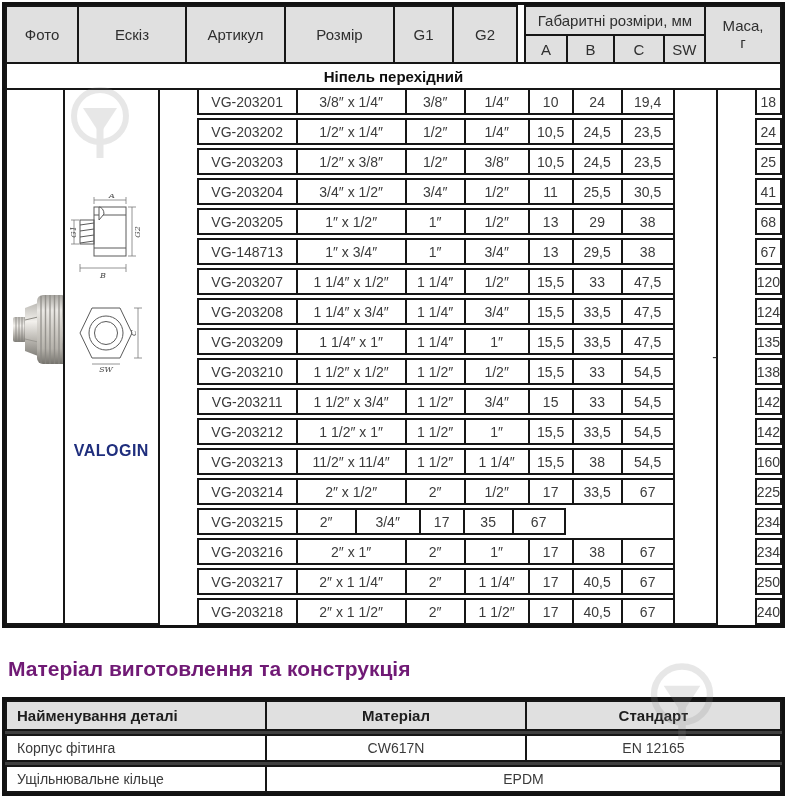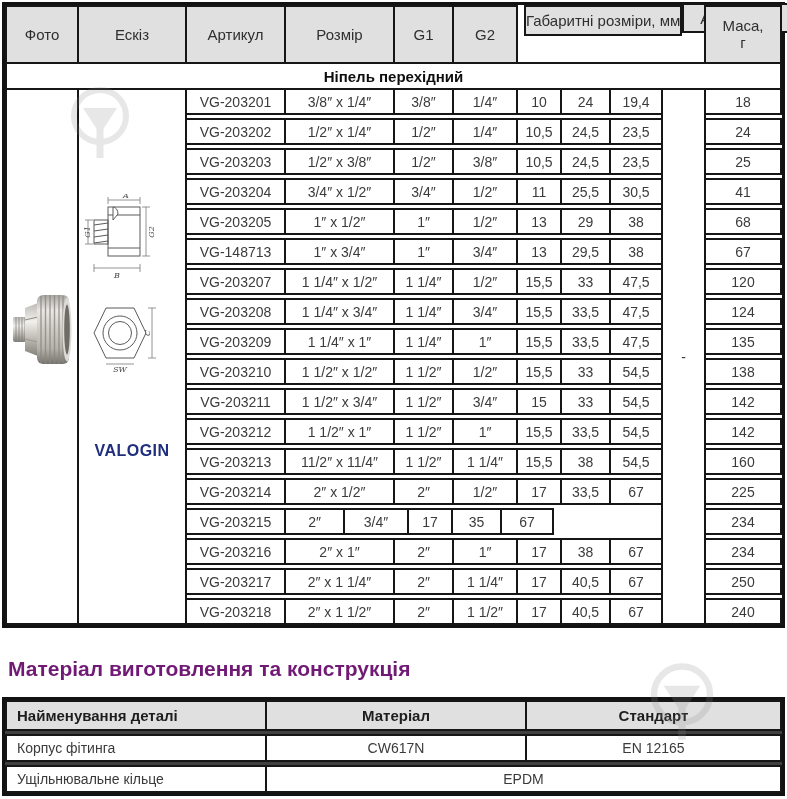--- a/index.html
+++ b/index.html
@@ -15,30 +15,30 @@
   
   .spec-table { position: absolute; left: 2px; top: 2px; width: 783px; border: 3px solid #121212; background: #fff; }
 
   .hdr { display: flex; }
   .hdr > * + *, .dims-bottom > .c + .c { margin-left: -2px; }
   .h-tall { height: 59px; }
   .w-photo { width: 74px; } .w-sketch { width: 110px; } .w-article { width: 101px; }
   .w-size { width: 111px; } .w-g1 { width: 61px; } .w-g2 { width: 66px; }
   .w-a { width: 46px; } .w-b { width: 51px; } .w-c { width: 54px; } .w-sw { width: 45px; }
   .w-mass { flex: 1; }
-  .dims { display: flex; flex-direction: row; width: 190px; padding-left: 8px; }
+  .dims { display: flex; flex-direction: column; width: 190px; padding-left: 8px; }
   .dims-top { height: 31px; }
   .dims-bottom { display: flex; margin-top: -2px; }
   .dims-bottom .c { height: 30px; }
   .mass-hdr { flex-direction: column; line-height: 1.12; }
 
   .banner { margin-top: -2px; height: 28px; font-weight: bold; font-size: 15px; color: #0e0e0e; }
 
   .body-flex { display: flex; margin-top: -2px; align-items: flex-start; }
-  .body-flex > * + * { margin-left: -2px; }
+  .body-flex > * + * { margin-left: -2px; padding-left: 39px; }
   .tall { height: 537px; }
   .photo-cell, .sketch-cell { position: relative; overflow: hidden; }
   .mid { display: flex; flex-direction: column; }
   .brow { display: flex; }
   .brow + .brow { margin-top: 3px; }
   .brow .c + .c { margin-left: -2px; }
   .brow .c { height: 27px; }
   .mass-col { flex: 1; display: flex; flex-direction: column; }
   .mass-cell { height: 27px; width: 100%; }
   .mass-cell + .mass-cell { margin-top: 3px; }

